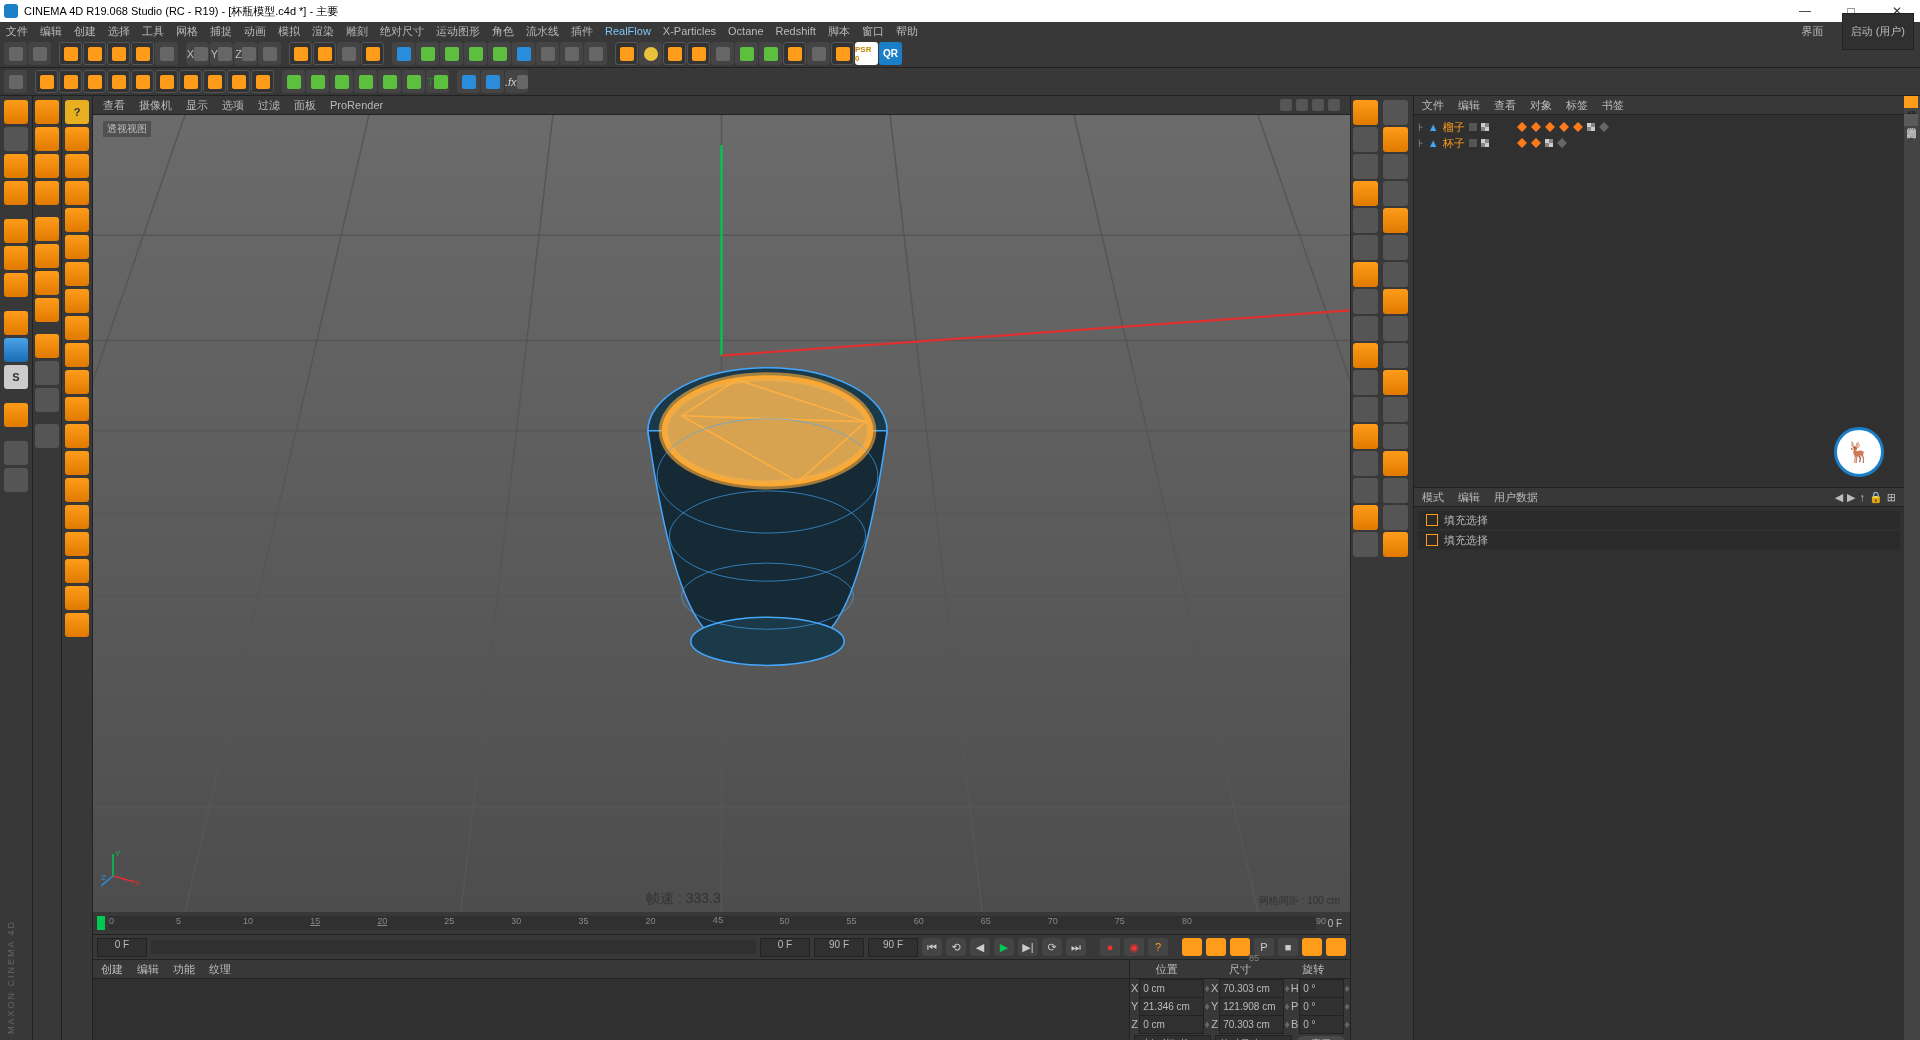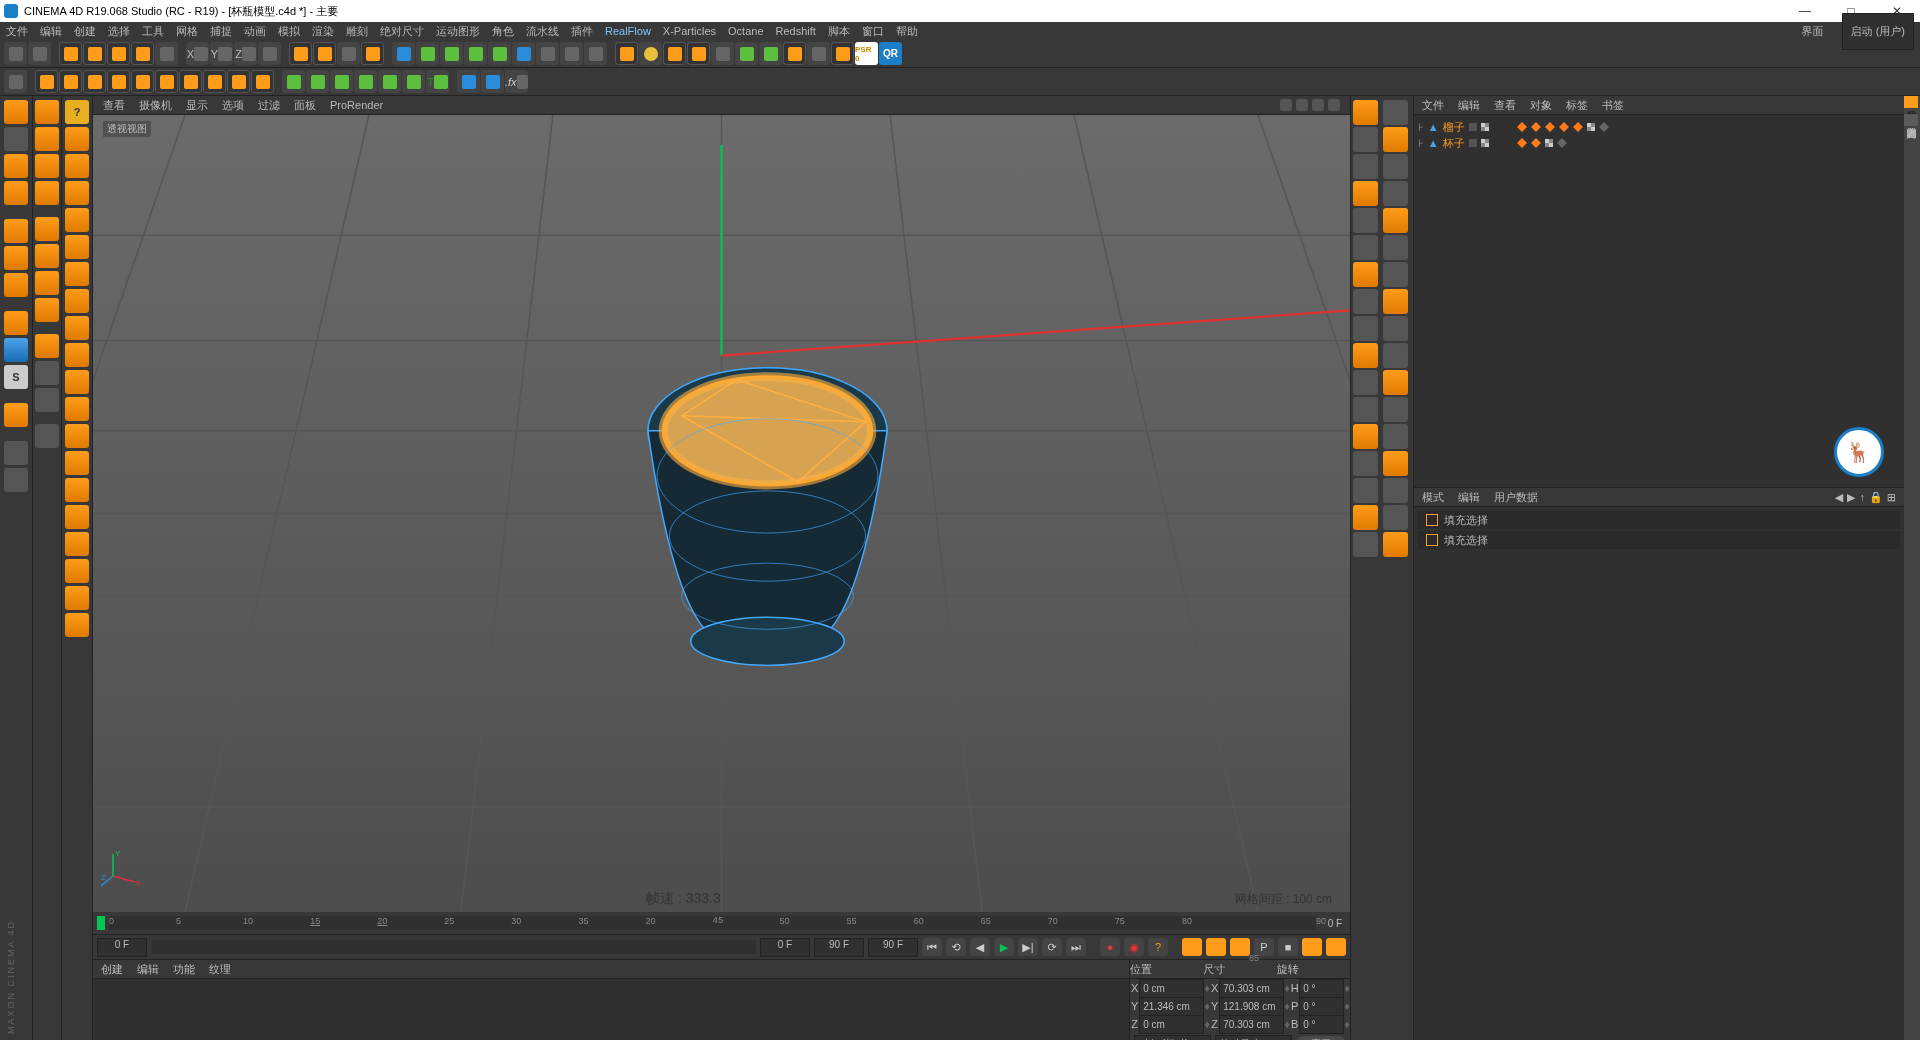--- a/index.html
+++ b/index.html
@@ -64,21 +64,21 @@
 .tf{width:48px;height:17px;background:#303030;border:1px solid #222;color:#bbb;font-size:10px;text-align:center}
 .slider{flex:1;height:14px;background:#303030}
 .pbtn{width:20px;height:18px;background:#444;border-radius:3px;display:flex;align-items:center;justify-content:center;color:#ccc;font-size:11px}
 .pbtn.play{color:#01c853}
 .pbtn.rec{color:#e33}
 .coord{height:96px;background:#383838;border-top:1px solid #222;display:flex}
 .coord-left{flex:1;background:#303030;border-right:1px solid #222}
 .coord-left .tabs{height:18px;display:flex;align-items:center;padding-left:8px;gap:14px;border-bottom:1px solid #222;background:#383838}
 .coord-right{width:220px;display:flex;flex-direction:column}
 .coord-hdr{height:18px;display:flex;background:#383838;border-bottom:1px solid #222}
-.coord-hdr div{flex:1;line-height:18px}
+.coord-hdr div{flex:1;text-align:center;line-height:18px}
 .coord-row{height:18px;display:flex;align-items:center}
 .coord-row .lb{width:16px;text-align:center}
 .coord-row input{width:58px;height:15px;background:#303030;border:1px solid #222;color:#bbb;font-size:10px;padding-left:3px}
 .coord-row .sp{width:10px;text-align:center;color:#666}
 .coord-last{height:22px;display:flex;align-items:center;gap:4px;padding:0 4px}
 .coord-last .dd{flex:1;height:16px;background:#303030;border:1px solid #222;font-size:10px;line-height:16px;padding-left:4px}
 .coord-last .btn{width:50px;height:16px;background:#4a4a4a;border-radius:8px;font-size:10px;text-align:center;line-height:16px}
 .vtab{position:absolute;right:0;top:60px;width:14px;background:#5a5a5a;writing-mode:vertical-rl;padding:6px 0;font-size:10px}
 
 .grid-lines line{stroke:#565656;stroke-width:1}
@@ -326,21 +326,21 @@
         <line x1="12" y1="28" x2="12" y2="6" stroke="#01c853" stroke-width="1.5"></line>
         <line x1="12" y1="28" x2="0" y2="38" stroke="#2a8ddc" stroke-width="1.5"></line>
         <text x="34" y="38" font-size="8" fill="#e03030">X</text>
         <text x="14" y="8" font-size="8" fill="#01c853">Y</text>
         <text x="0" y="32" font-size="8" fill="#2a8ddc">Z</text>
       </svg>
       <div style="position:absolute;bottom:4px;left:44%;font-size:14px;color:#333">
         <span>帧速 :</span>
         <span>333.3</span>
       </div>
-      <div style="position:absolute;bottom:4px;right:18px;font-size:12px;color:#333">
+      <div style="position:absolute;bottom:4px;right:10px;font-size:10px;color:#333">
         <span>网格间距 :</span>
         <span>100 cm</span>
       </div>
     </div>
 
     <div class="timeline">
       <div class="tl-zero"></div>
       <div class="tl-ruler" id="ruler">
           <span style="left: 0%;">0</span>
           <span style="left: 5.55556%;">5</span>

